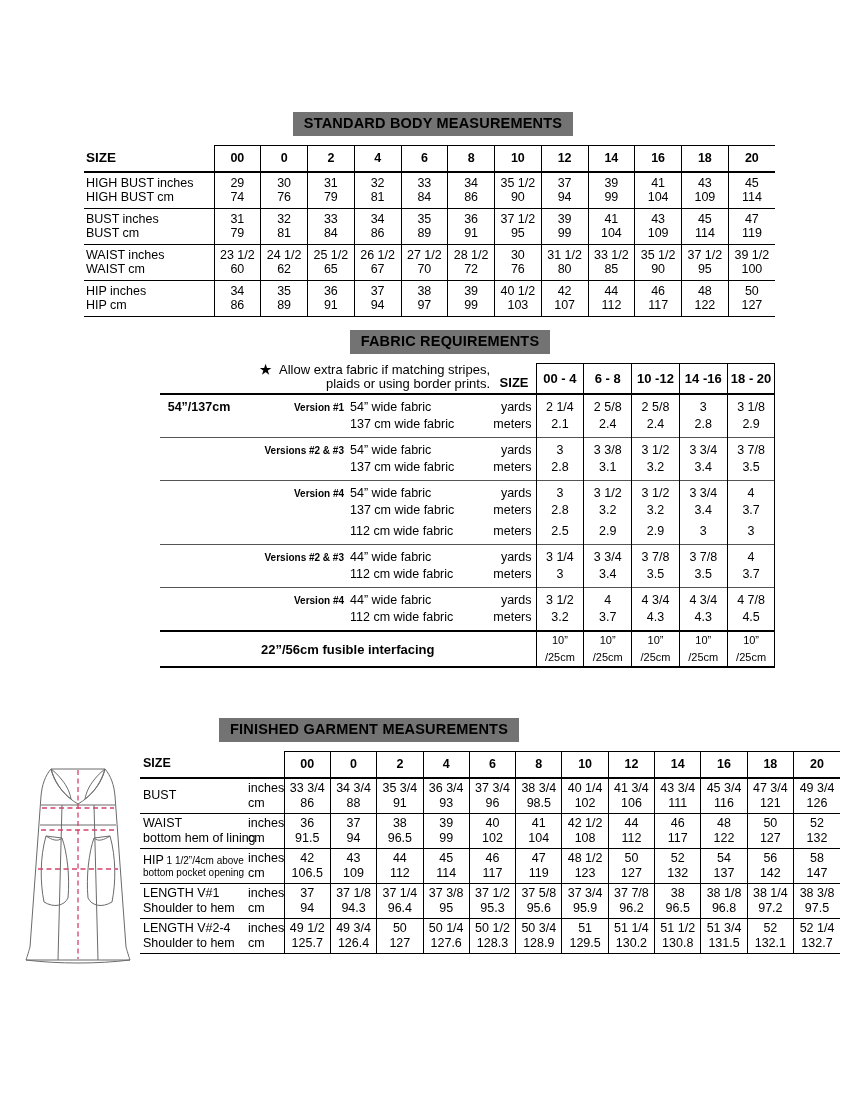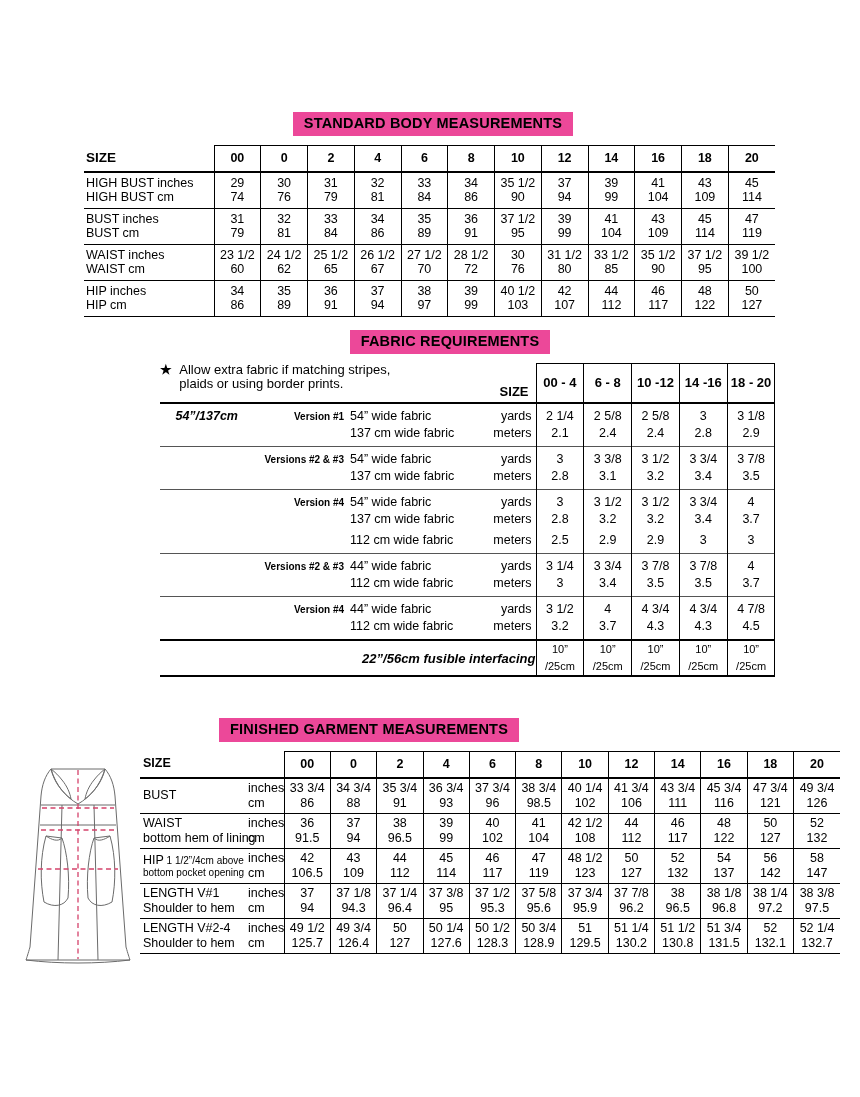--- a/index.html
+++ b/index.html
@@ -11,21 +11,21 @@
     width: 860px;
     height: 1097px;
     position: relative;
     font-family: "Liberation Sans", sans-serif;
     color: #000000;
     overflow: hidden;
   }
 
   .banner {
     display: inline-block;
-    background: #ec4899;
+    background: #737373;
     font-weight: bold;
     font-size: 14.5px;
     letter-spacing: 0.2px;
     padding: 4px 11px 5px 11px;
     line-height: 1;
   }
   .banner-wrap {
     text-align: center;
   }
 
@@ -90,37 +90,37 @@
     width: 615px;
     table-layout: fixed;
     border-collapse: collapse;
     font-size: 12.5px;
   }
   #tbl-fabric td {
     padding: 0;
     vertical-align: middle;
     line-height: 17px;
   }
-  #tbl-fabric .c-width   { width: 78px;  text-align: right; font-weight: bold; white-space: nowrap; font-size: 12.5px; font-style: italic;}
+  #tbl-fabric .c-width   { width: 78px;  text-align: center; font-weight: bold; white-space: nowrap; font-size: 12.5px;}
   #tbl-fabric .c-version { width: 112px; text-align: right; font-weight: bold; white-space: nowrap; padding-right: 6px; font-size: 10px;}
   #tbl-fabric .c-fabric  { width: 140px; text-align: left; white-space: nowrap; font-size: 12.5px;}
   #tbl-fabric .c-unit    { width: 46px;  text-align: right; padding-right: 4px; white-space: nowrap; font-size: 12.5px;}
   #tbl-fabric .c-val     { text-align: center; border-left: 1.3px solid #000; font-size: 12.5px;}
   #tbl-fabric .lastcol   { border-right: 1.3px solid #000; }
 
   #tbl-fabric tr.hdr td { font-weight: bold; height: 25px; font-size: 13px; }
   #tbl-fabric tr.hdr td.c-val { border-top: 1.3px solid #000; }
   #tbl-fabric tr.hdr { border-bottom: 2.2px solid #000; }
 
   #tbl-fabric td.note {
-    text-align: left;
+    text-align: right;
     font-size: 12.5px;
     line-height: 14px;
     vertical-align: bottom;
-    padding-bottom: 11px;
+    padding-bottom: 2px;
   }
   #tbl-fabric .sizelab { text-align: right; padding-right: 7px; font-weight: bold; font-size: 13px; vertical-align: bottom; padding-bottom: 2px;}
 
   #tbl-fabric tr.sep td { border-top: 1.3px solid #555; }
   #tbl-fabric tr.sep td.nosep { border-top: none; }
   #tbl-fabric tr.r1 td { padding-top: 4px; }
   #tbl-fabric tr.r2 td { padding-bottom: 4px; }
 
   #tbl-fabric tr.interfacing td {
     border-top: 2.2px solid #000;

